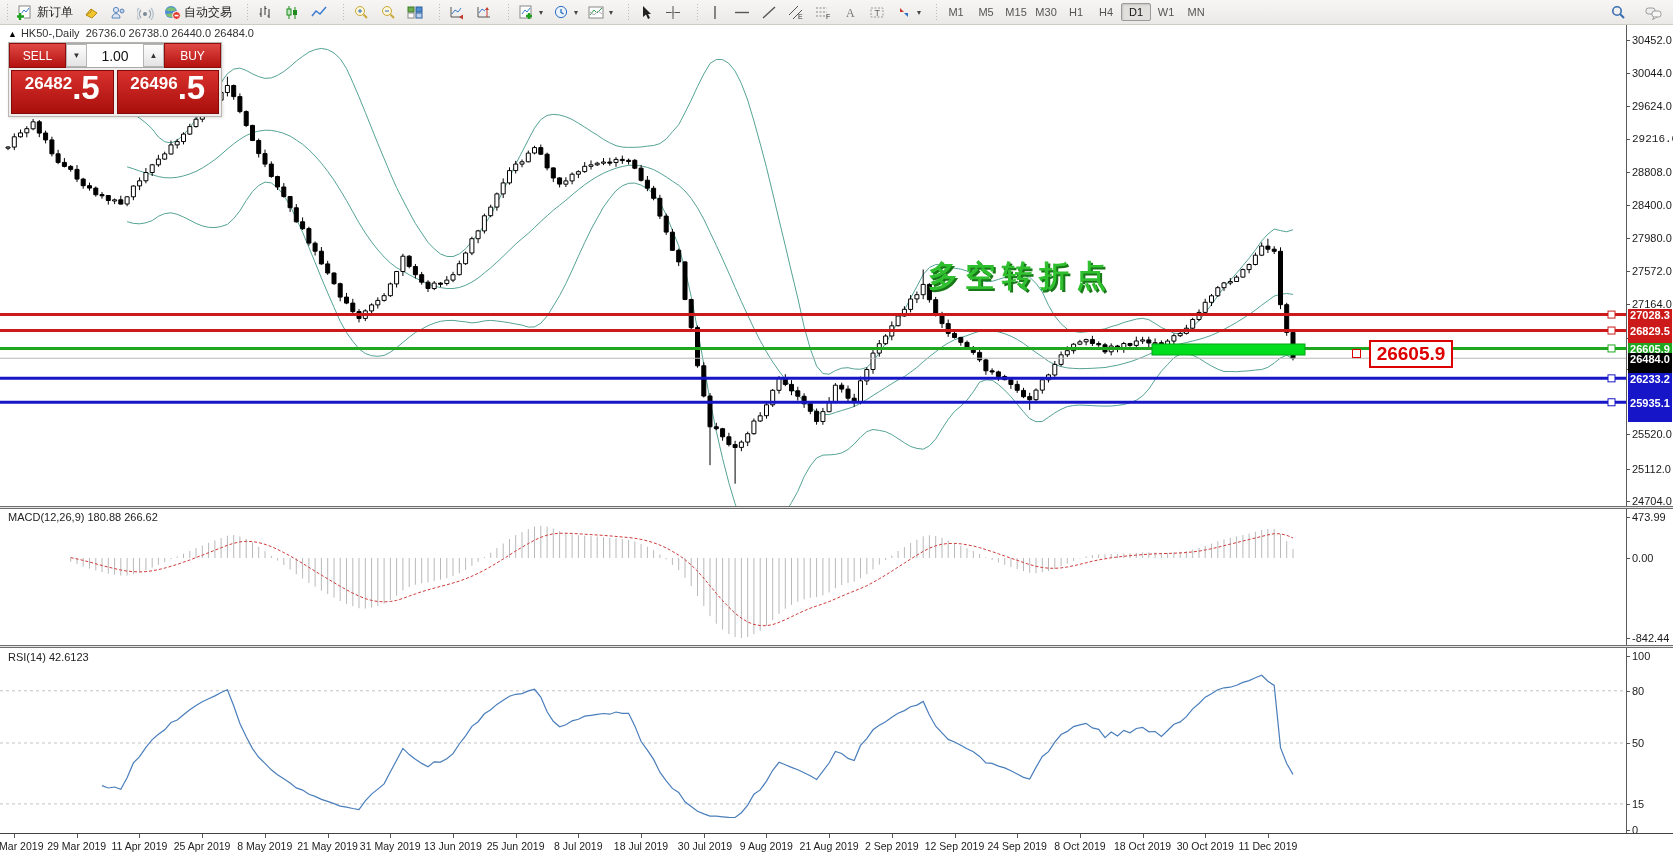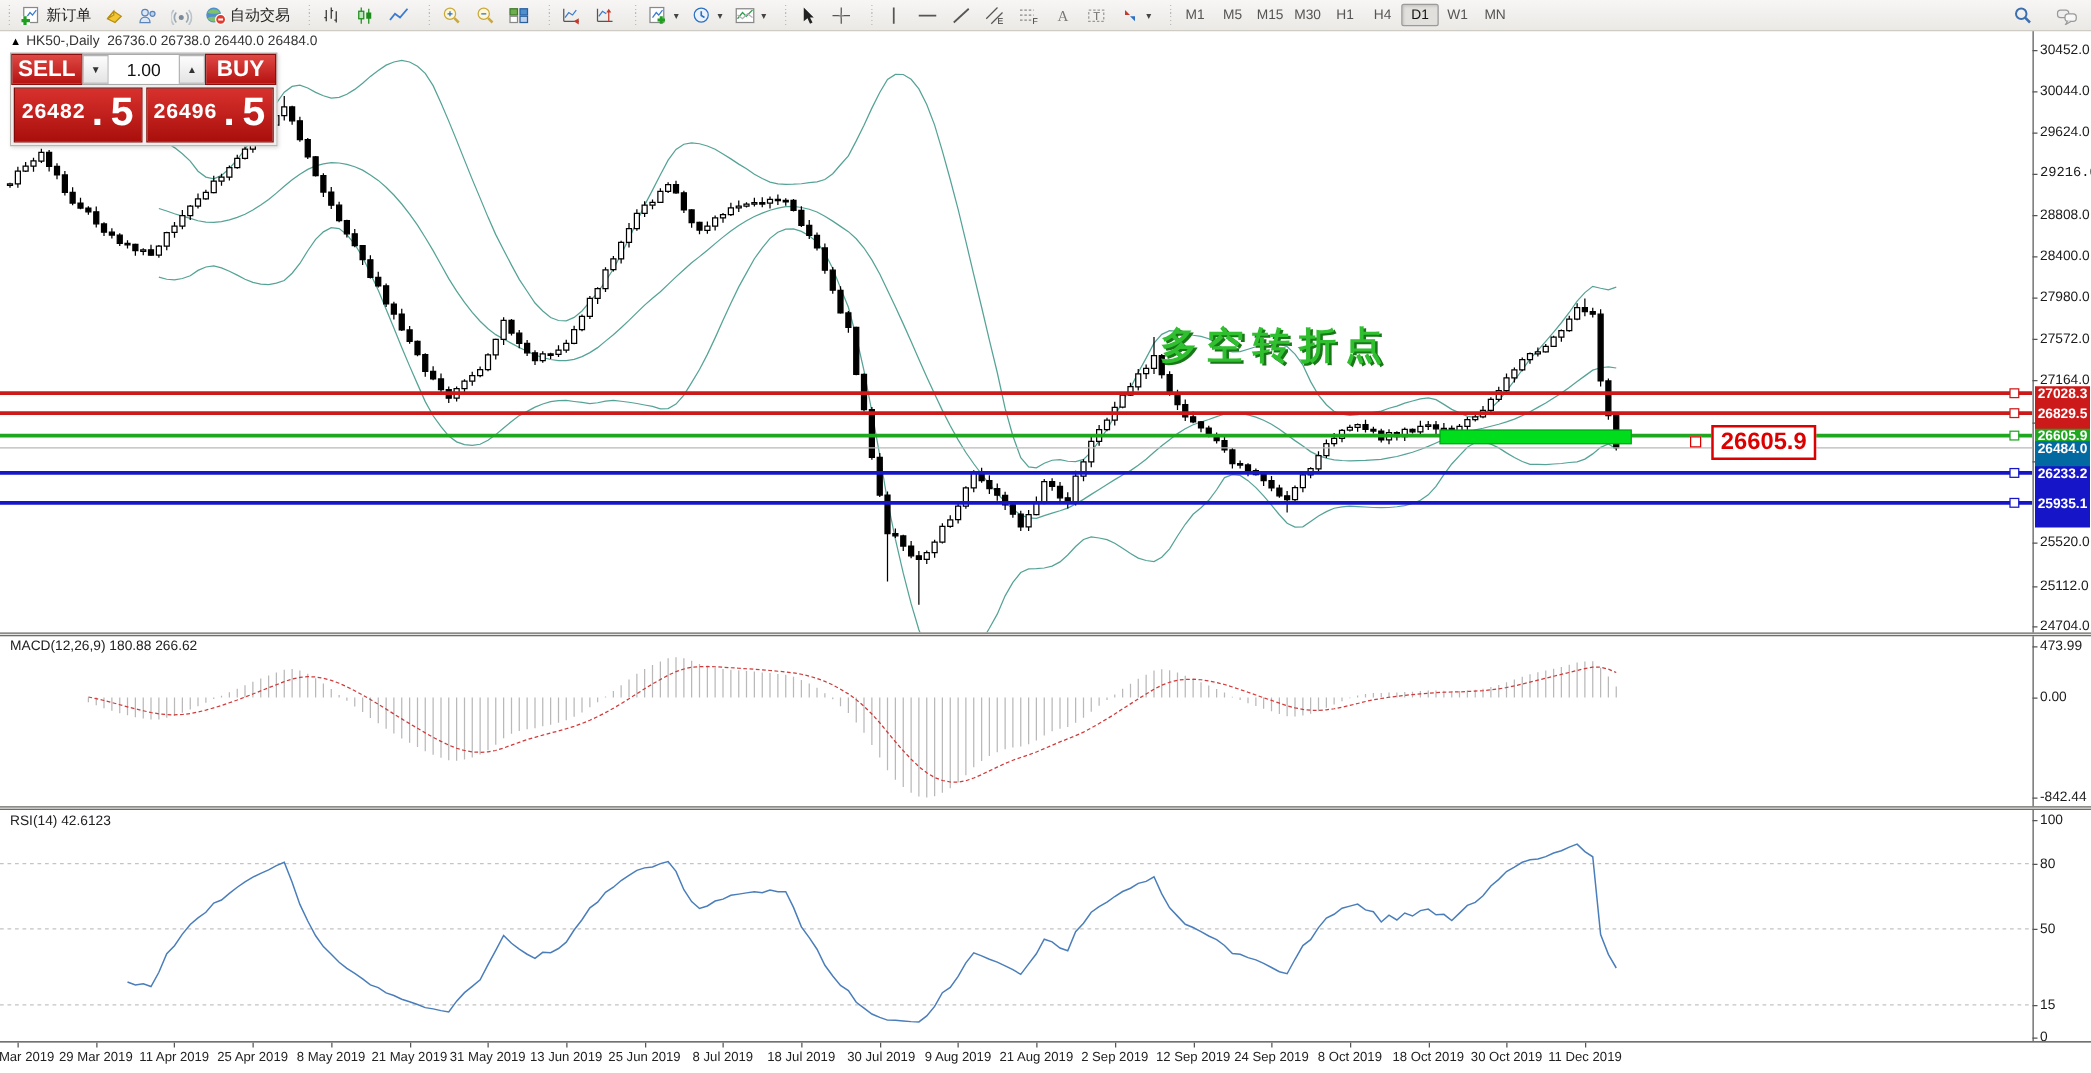--- a/index.html
+++ b/index.html
@@ -40,30 +40,30 @@
   
   .date-axis{position:absolute;left:0;top:833px;width:1673px;height:25px;background:#fff;
     border-top:1px solid #444;overflow:hidden;z-index:11;}
   .dlabel{position:absolute;top:6px;font-size:10.5px;color:#222;white-space:nowrap;transform:translateX(-50%);}
   .dtick{position:absolute;top:0;width:1px;height:4px;background:#555;}
 
   
   .trade-panel{position:absolute;left:8px;top:42px;width:212px;z-index:30;
     border:1px solid #b9b6b2;background:#fff;box-shadow:1px 1px 3px #00000022;}
   .tp-row1{display:flex;height:25px;}
-  .tp-btn{flex:0 0 55px;color:#fff;font-weight:bold;font-size:18px;display:flex;
+  .tp-btn{flex:0 0 55px;color:#fff;font-weight:normal;font-size:12px;display:flex;
     align-items:center;justify-content:center;background:linear-gradient(#e04844,#b41210);
     border:1px solid #8d0f0d;}
   .tp-spin{flex:1;display:flex;border-top:1px solid #aaa;border-bottom:1px solid #aaa;}
   .tp-step{width:19px;background:linear-gradient(#fdfdfd,#e4e4e4);border:1px solid #b5b5b5;
     font-size:8px;color:#333;display:flex;align-items:center;justify-content:center;}
   .tp-vol{flex:1;display:flex;align-items:center;justify-content:center;font-size:14px;color:#111;background:#fff;}
   .tp-row2{display:flex;gap:3px;padding:2px;background:#efedeb;}
   .tp-price{flex:1;height:40px;background:linear-gradient(#d8312d,#a90f0c);border:1px solid #820b09;
-    color:#fff;display:flex;align-items:center;justify-content:center;padding-bottom:2px;font-family:Liberation Mono, monospace;}
+    color:#fff;display:flex;align-items:flex-start;justify-content:center;padding-bottom:2px;}
   .tp-price .small{font-size:17px;font-weight:bold;line-height:26px;}
   .tp-price .big{font-size:33px;font-weight:bold;line-height:33px;}
 
   
   .annotation{position:absolute;left:928px;top:256px;font-size:30px;font-weight:bold;
     color:#2fbf2f;letter-spacing:7px;text-shadow:2px 2px 0 #187818;z-index:7;}
   .callout{position:absolute;left:1369px;top:340px;width:80px;height:24px;background:#fff;
     border:2px solid #dd0000;color:#dd0000;font-size:19px;font-weight:bold;
     display:flex;align-items:center;justify-content:center;z-index:7;}
   .callout-marker{position:absolute;left:1352px;top:349px;width:7px;height:7px;background:#fff;
@@ -425,21 +425,21 @@
       <div class="ptick" style="top: 528px;">0.00</div>
       <div class="ptick" style="top: 608px;">-842.44</div>
       <div class="ptick" style="top: 626px;">100</div>
       <div class="ptick" style="top: 661px;">80</div>
       <div class="ptick" style="top: 713px;">50</div>
       <div class="ptick" style="top: 774px;">15</div>
       <div class="ptick" style="top: 800px;">0</div>
       <div class="plabel" style="top: 285px; background: rgb(204, 26, 26);">27028.3</div>
       <div class="plabel" style="top: 301px; background: rgb(204, 26, 26);">26829.5</div>
       <div class="plabel" style="top: 319px; background: rgb(31, 168, 31);">26605.9</div>
-      <div class="plabel" style="top: 329px; background: #0369a1;">26484.0</div>
+      <div class="plabel" style="top: 329px; background: #000000;">26484.0</div>
       <div class="plabel" style="top: 349px; background: rgb(22, 22, 200);">26233.2</div>
       <div class="plabel" style="top: 373px; background: rgb(22, 22, 200);">25935.1</div>
     </div>
 
   <div class="date-axis">
       <div class="dtick" style="left: 14px;"></div>
       <div class="dlabel" style="left: 14px;">19 Mar 2019</div>
       <div class="dtick" style="left: 76.7px;"></div>
       <div class="dlabel" style="left: 76.7px;">29 Mar 2019</div>
       <div class="dtick" style="left: 139.4px;"></div>

